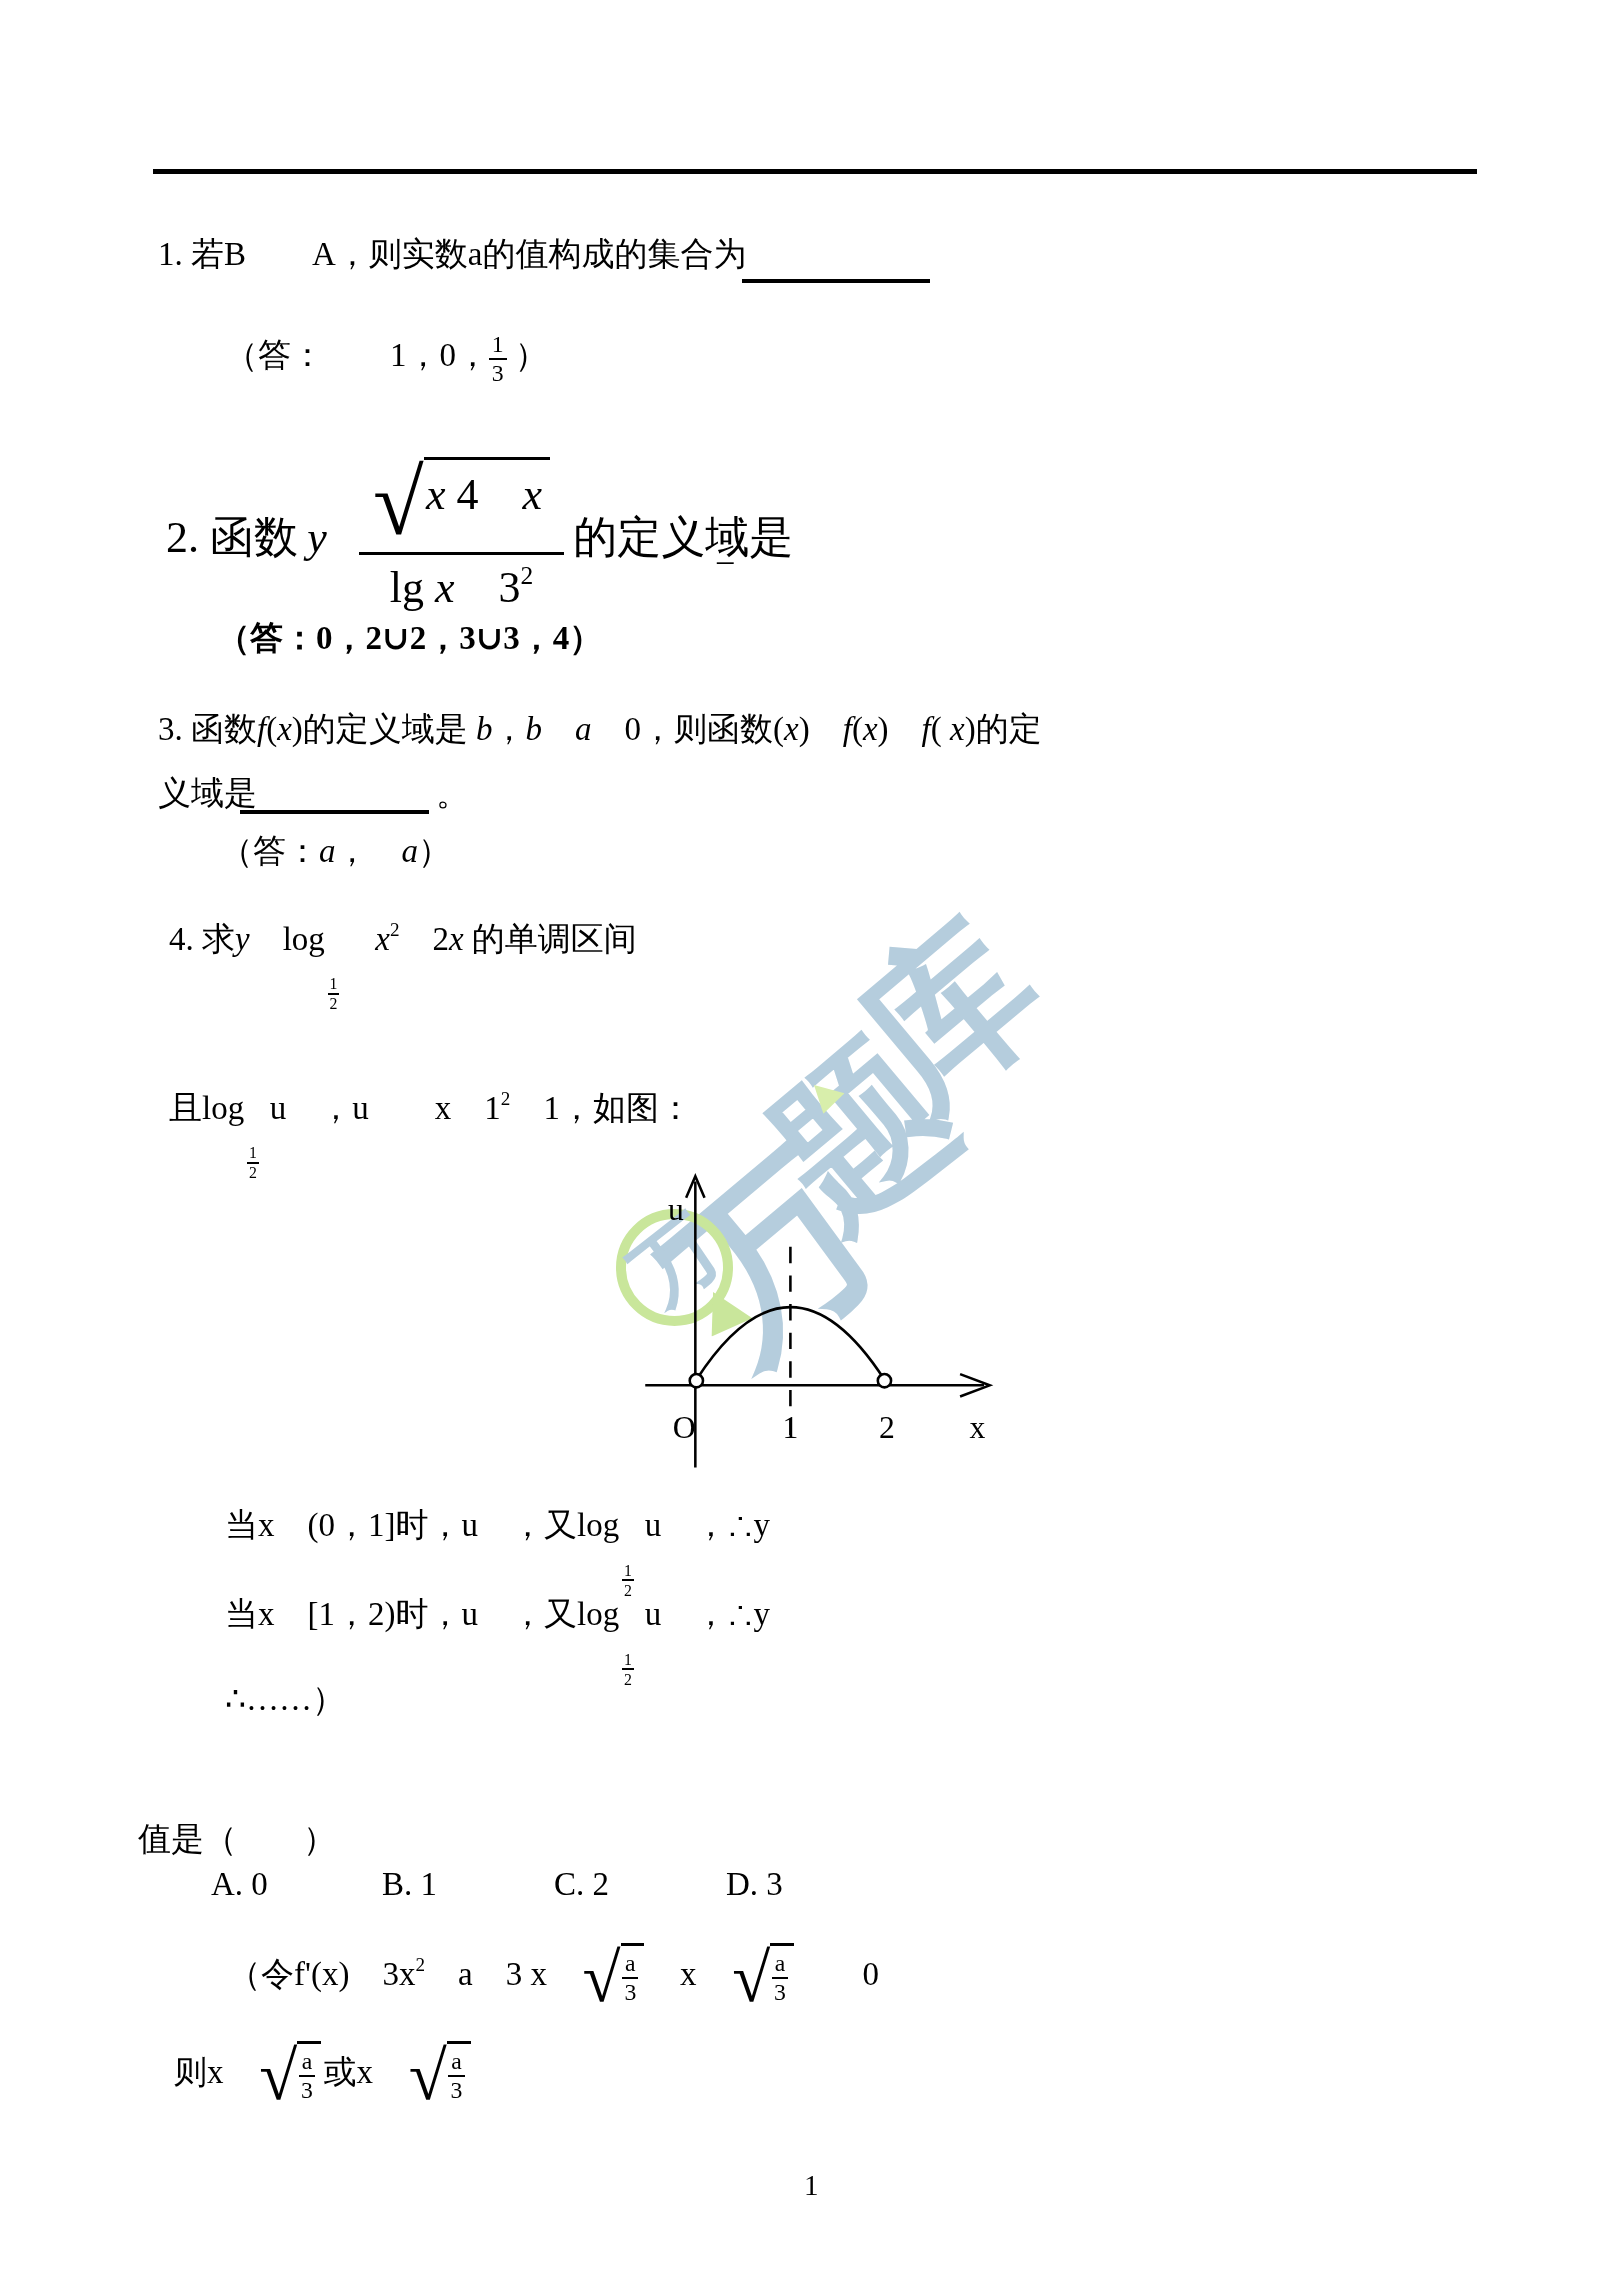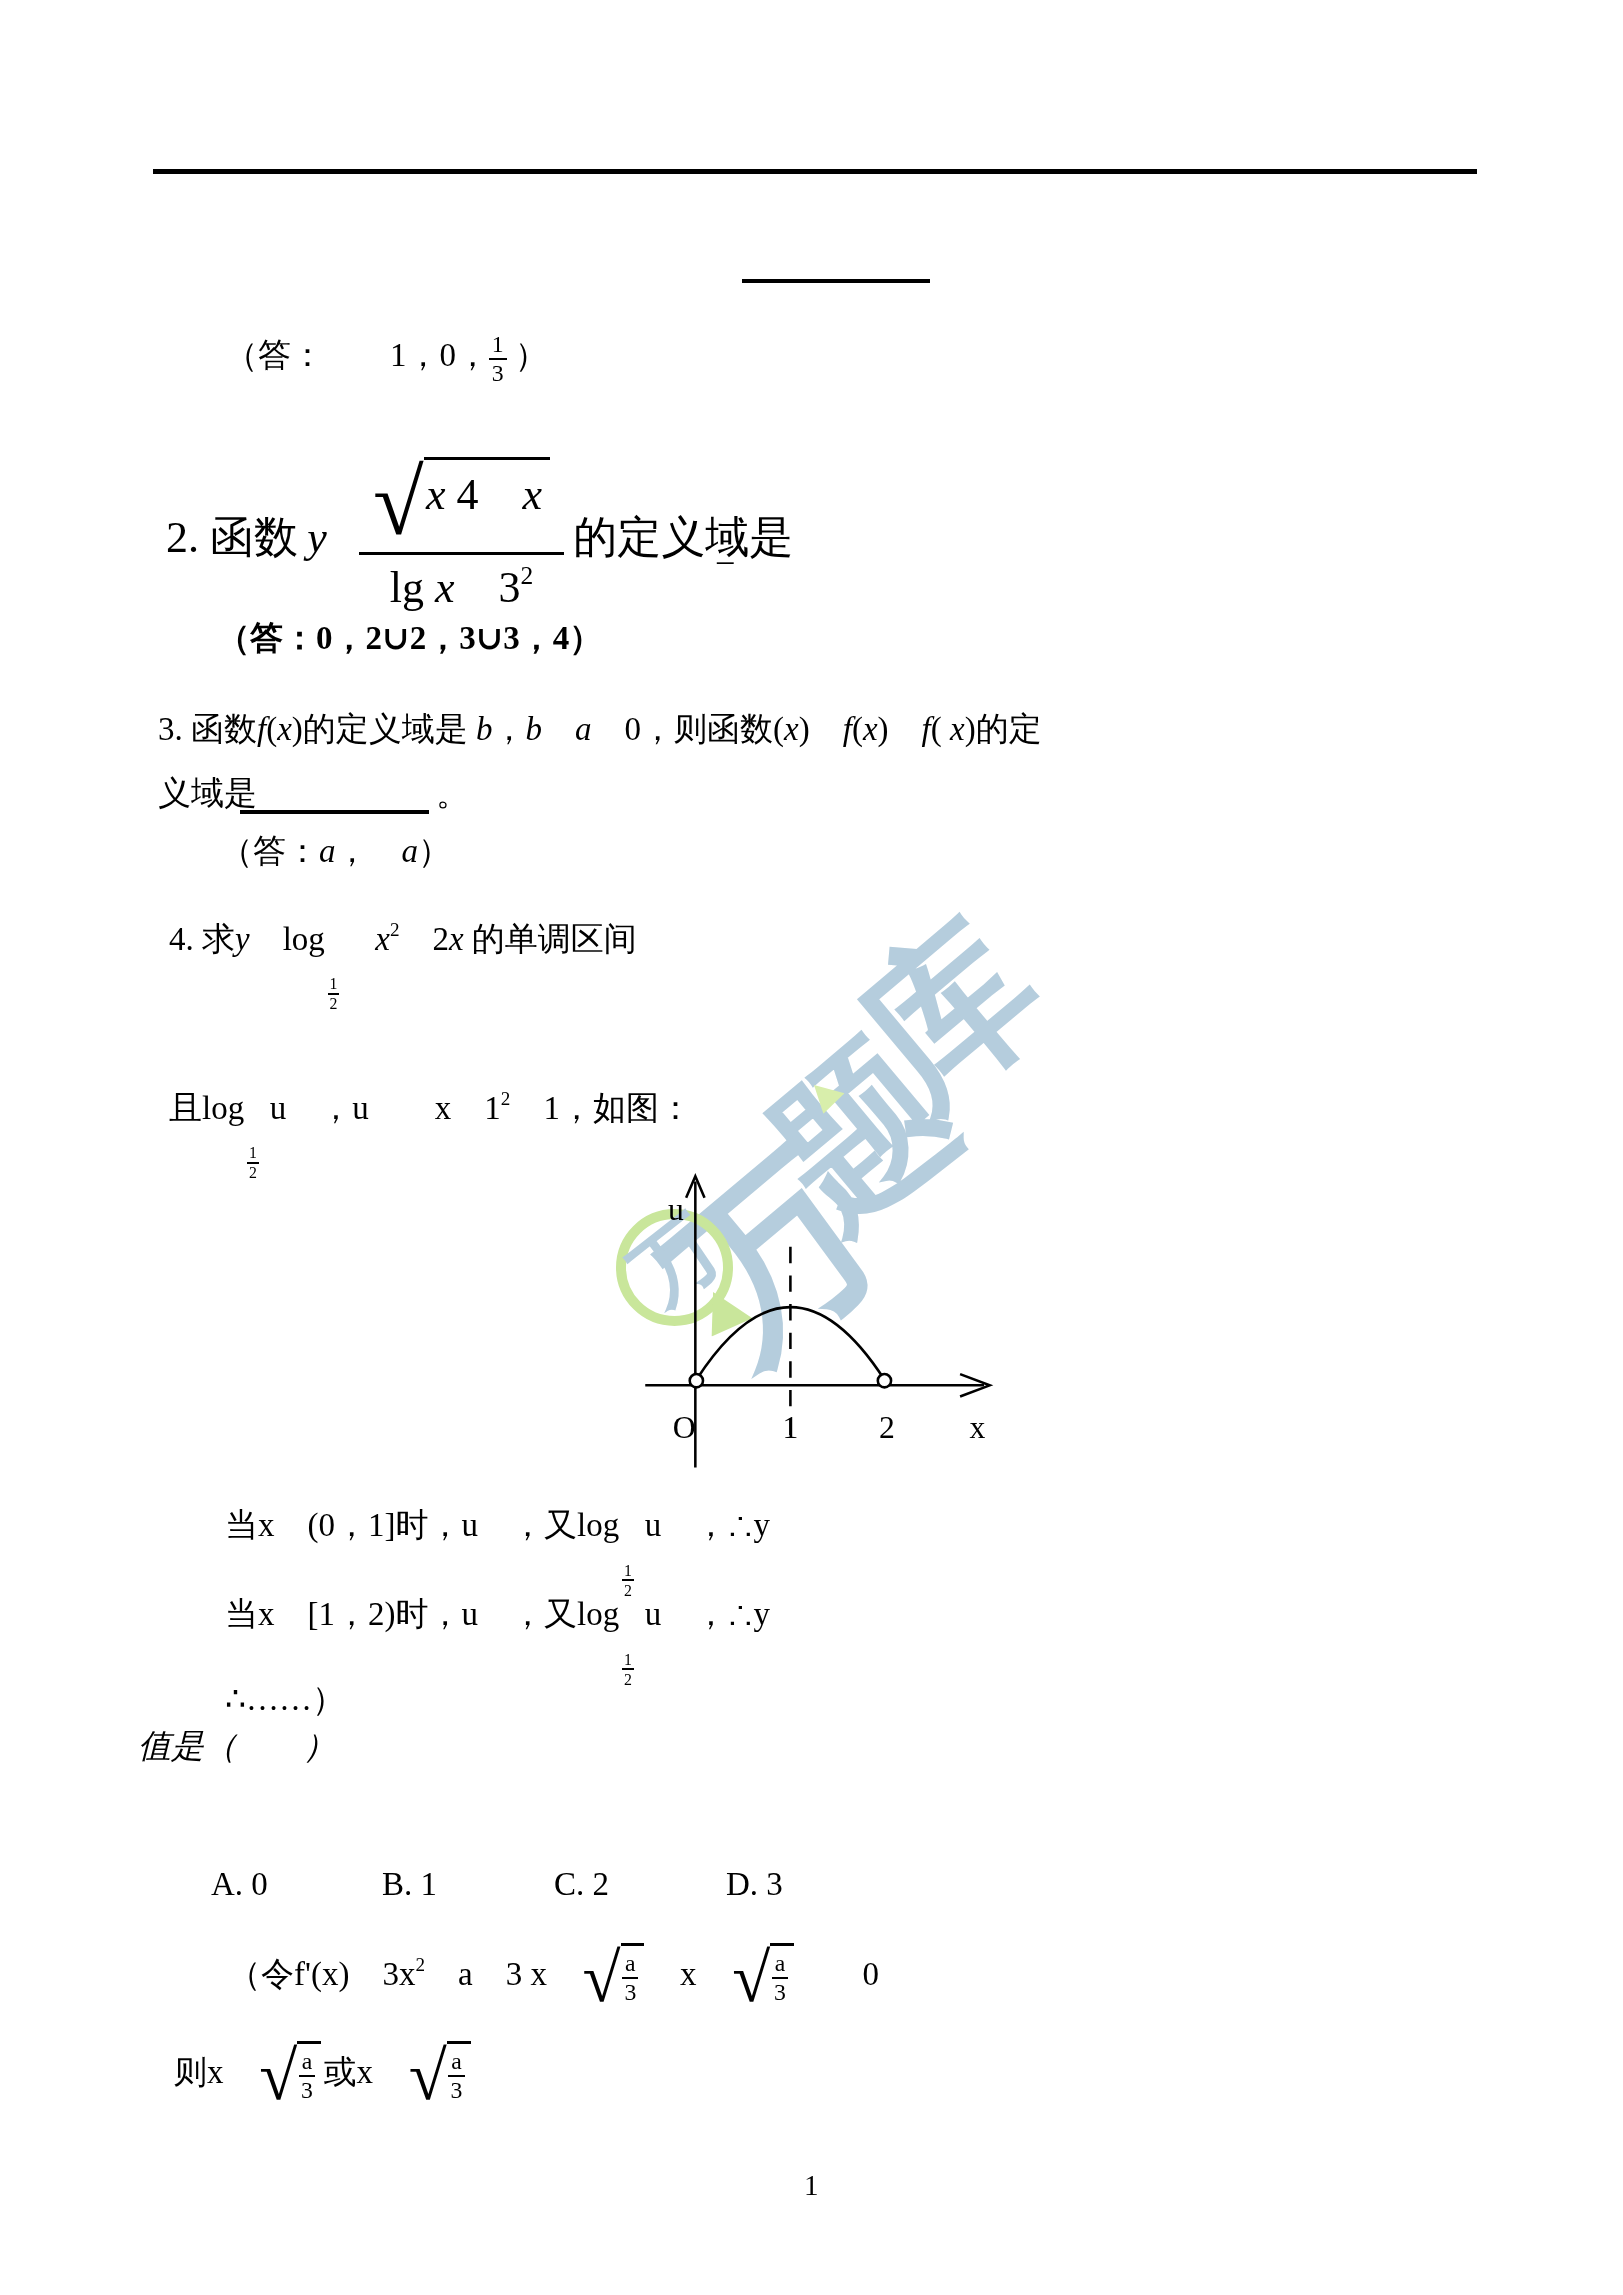--- a/index.html
+++ b/index.html
@@ -56,20 +56,21 @@
   <div class="wm" id="wm-ku" style="color: rgb(181, 205, 221);">库</div>
   <div class="wm" id="wm-ti" style="color: rgb(181, 205, 221);">题</div>
   <div class="wm" id="wm-wan" style="color: rgb(181, 205, 221);">万</div>
   <div id="wm-ring"></div>
   <div id="wm-tail"></div>
   <div class="wm" id="wm-logo" style="color: rgb(181, 205, 221);">万</div>
   <div id="wm-tri"></div>
 
   <div id="rule"></div>
 
+  <div class="t" style="left:158px;top:236px;">1. 若B　　A，则实数a的值构成的集合为</div>
   <div class="uline" style="left:742px;top:279px;width:188px;"></div>
   <div class="t" style="left:225px;top:331px;"><span>（答：　　1，0，</span><span class="vfrac">
         <span class="num">1</span>
         <span class="den">3</span>
       </span><span> ）</span></div>
 
   <div class="row" style="left:166px;top:486px;height:102px;">
     <span>2. 函数</span>
     <span style="width:9.2px;"></span>
     <span class="i">y</span>
@@ -128,21 +129,21 @@
   <div class="t" style="left:225px;top:1507px;"><span>当x　(0，1]时，u　，又log</span><span class="vfrac base">
         <span class="num">1</span>
         <span class="den">2</span>
       </span><span> u　，∴y</span></div>
   <div class="t" style="left:225px;top:1596px;"><span>当x　[1，2)时，u　，又log</span><span class="vfrac base">
         <span class="num">1</span>
         <span class="den">2</span>
       </span><span> u　，∴y</span></div>
   <div class="t" style="left:225px;top:1681px;">∴……）</div>
 
-  <div class="t" style="left:138px;top:1728px;font-style:italic;">值是（　　）</div>
+  <div class="t" style="left:138px;top:1821px;">值是（　　）</div>
   <div class="t" style="left:211px;top:1866px;">A. 0</div>
   <div class="t" style="left:382px;top:1866px;">B. 1</div>
   <div class="t" style="left:554px;top:1866px;">C. 2</div>
   <div class="t" style="left:726px;top:1866px;">D. 3</div>
   <div class="t" style="left:228px;top:1943px;"><span>（令f'(x)　3x</span><span class="sup">2</span><span>　a　3 x　</span><span class="sqrt">
         <span class="sign">√</span>
         <span class="rad"><span class="vfrac">
             <span class="num">a</span>
             <span class="den">3</span>
           </span></span>

